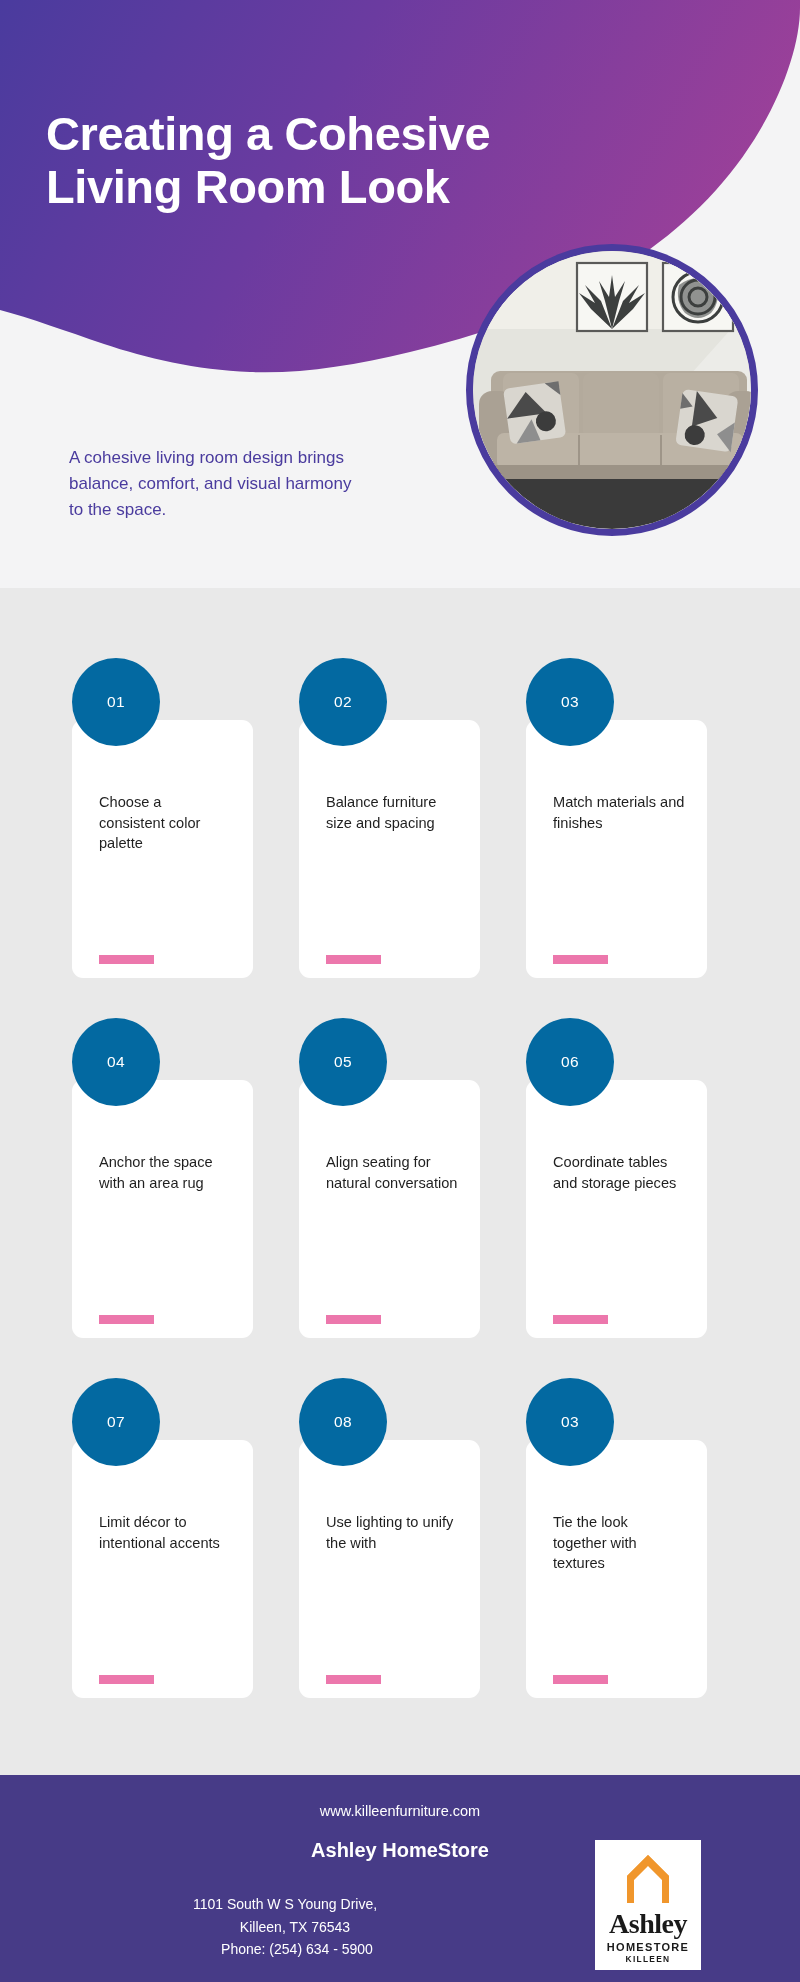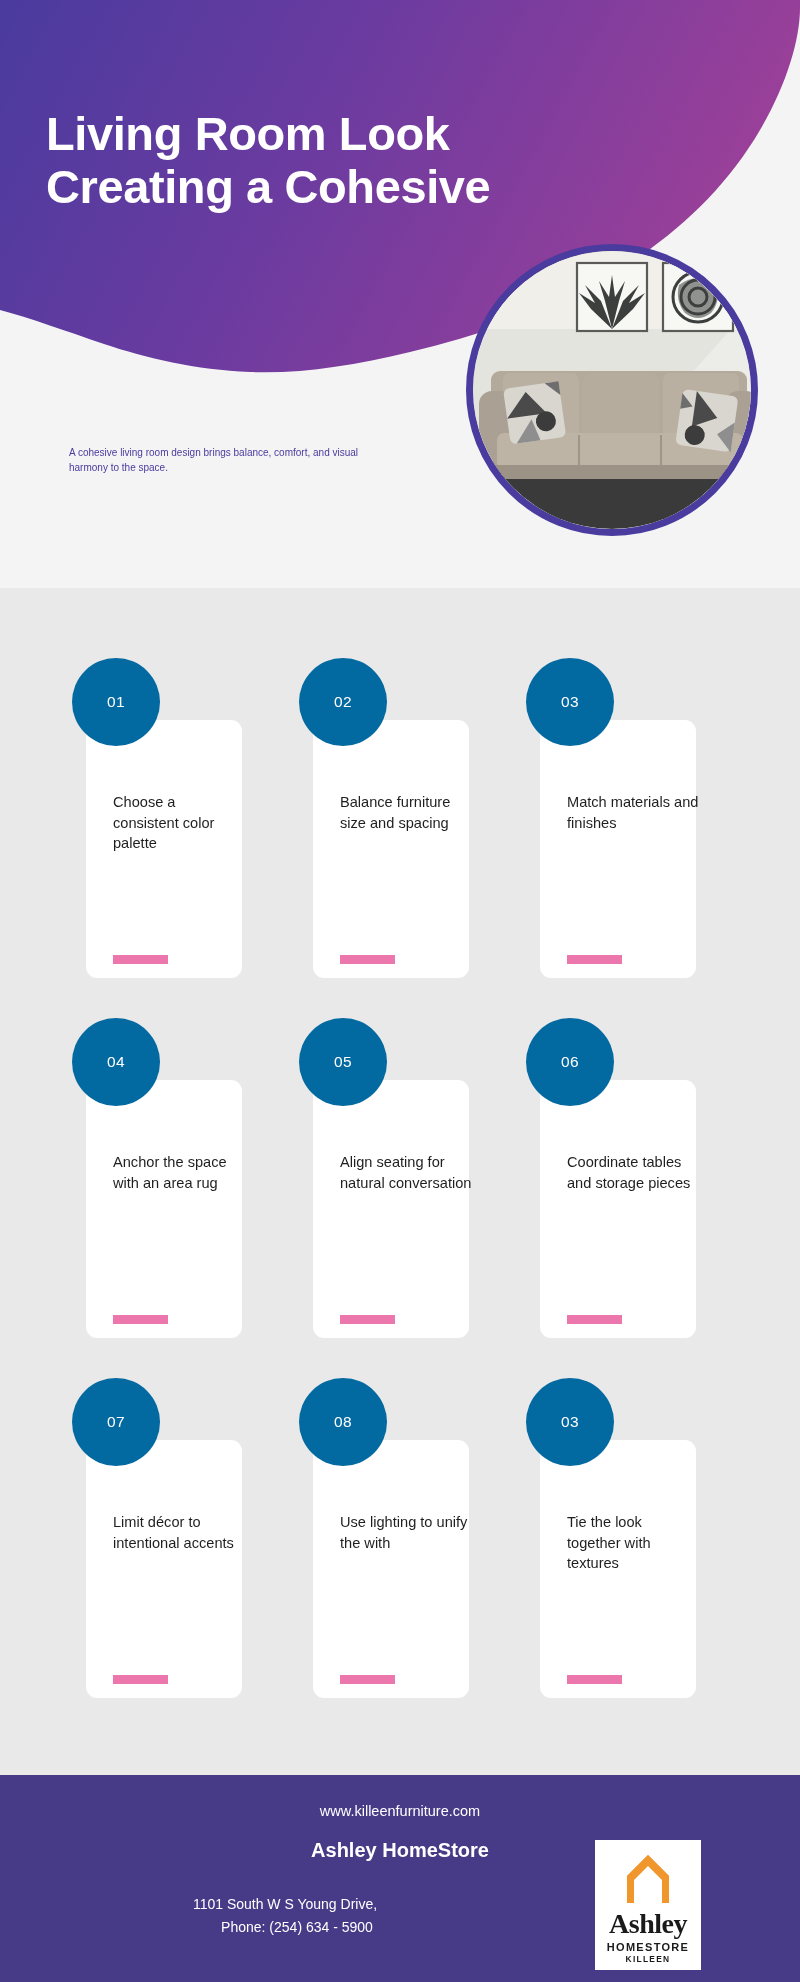--- a/index.html
+++ b/index.html
@@ -41,21 +41,21 @@
     font-weight:bold;
     line-height:1.12;
     letter-spacing:-0.4px;
     z-index:5;
   }
   .header-subtitle {
     position:absolute;
     left:69px; top:445px;
     width:300px;
     color:#4a3b9e;
-    font-size:10px;
+    font-size:17px;
     line-height:1.52;
     z-index:5;
   }
 
   
   .photo-circle {
     position:absolute;
     left:466px; top:244px;
     width:292px; height:292px;
     border-radius:50%;
@@ -78,22 +78,22 @@
     left:72px; top:70px;
     width:660px;
     display:grid;
     grid-template-columns:repeat(3, 195px);
     column-gap:32px;
     row-gap:40px;
   }
   .card-cell { position:relative; height:320px; }
   .card {
     position:absolute;
-    left:14px; top:62px;
-    width:156px;
+    left:0; top:62px;
+    width:181px;
     height:258px;
     background:#ffffff;
     border-radius:11px;
     text-decoration:underline;
   }
   .card-text {
     position:absolute;
     left:27px; top:72px;
     width:132px;
     color:#1f1f1f;
@@ -209,22 +209,22 @@
       <path fill="url(#hdrGrad)" d="M0,0 L800,0 L800,8
                C800,40 786,86 760,130
                C726,188 676,236 612,274
                C548,312 478,336 410,352
                C352,366 300,374 250,372
                C196,370 146,358 104,344
                C66,331 30,318 0,310 Z"></path>
     </svg>
 
     <div class="header-title">
+      <div>Creating a Cohesive</div>
       <div>Living Room Look</div>
-      <div>Creating a Cohesive</div>
     </div>
 
     <div class="header-subtitle">A cohesive living room design brings balance, comfort, and visual harmony to the space.</div>
 
     <div class="photo-circle">
       <div class="photo-inner">
         <svg viewBox="0 0 292 292" width="292" height="292">
 
           <rect x="0" y="0" width="292" height="210" fill="#e4e4de"></rect>
           <rect x="0" y="0" width="292" height="78" fill="#f0efe9"></rect>
@@ -359,20 +359,21 @@
       </div>
 
     </div>
   </div>
 
   <div class="footer">
     <div class="footer-url">www.killeenfurniture.com</div>
     <div class="footer-store">Ashley HomeStore</div>
     <div class="footer-address">
       <span class="addr-line l1">1101 South W S Young Drive,</span>
+      <span class="addr-line l2">Killeen, TX 76543</span>
       <span class="addr-line l3">Phone: (254) 634 - 5900</span>
     </div>
   </div>
 
   <div class="logo-box">
     <svg class="logo-house" viewBox="0 0 50 54">
       <path d="M25,3 L46,24 L46,51 L39,51 L39,28 L25,14 L11,28 L11,51 L4,51 L4,24 Z" fill="#f0962c"></path>
       <path d="M25,3 L46,24 L39,24 L25,10 L11,24 L4,24 Z" fill="#f0962c"></path>
     </svg>
     <div class="logo-word">Ashley</div>

